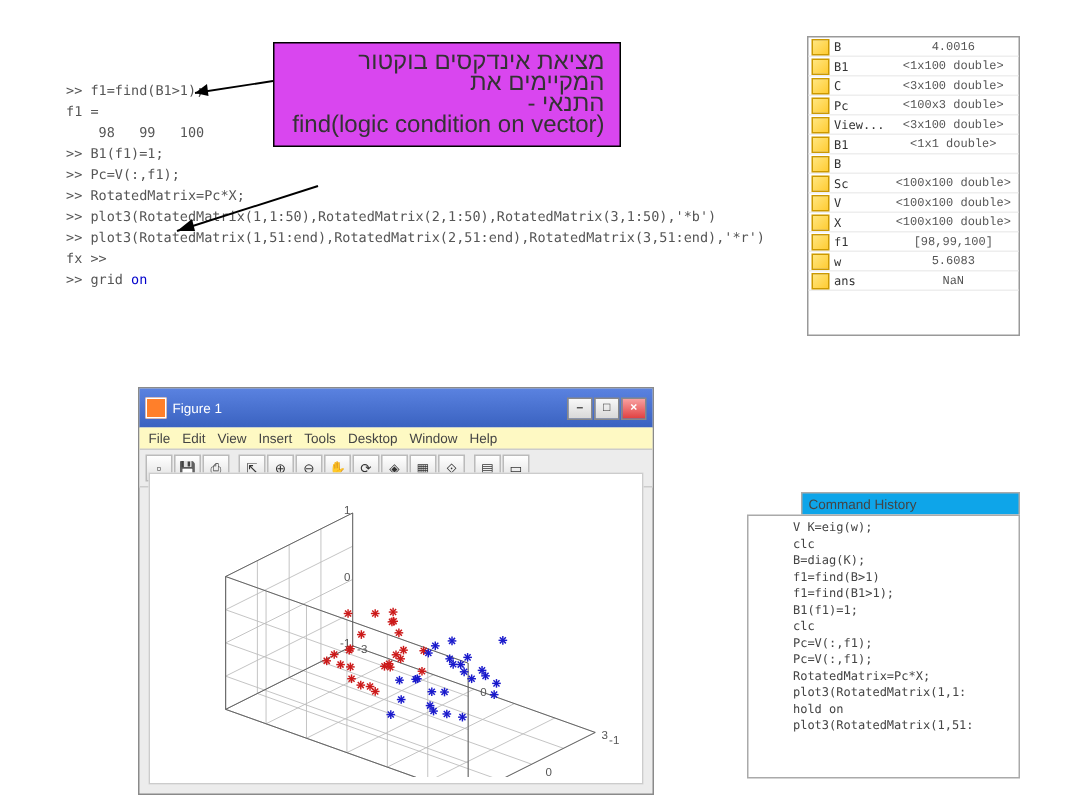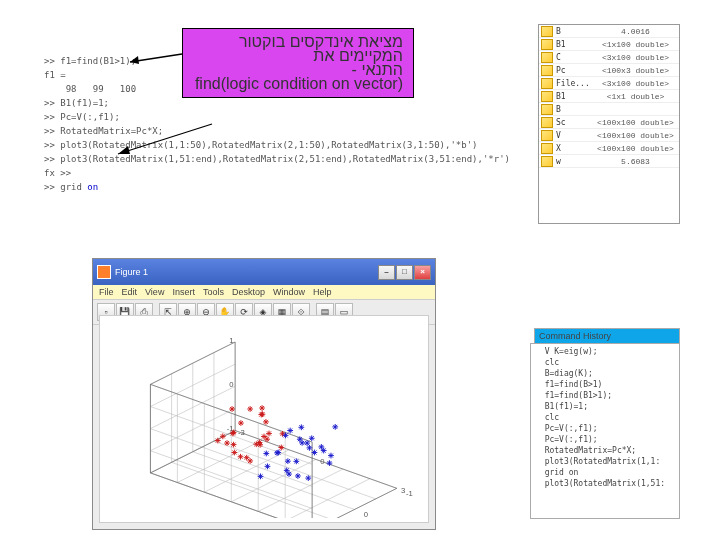--- a/index.html
+++ b/index.html
@@ -8,21 +8,21 @@
 .cw-line{font-family:Consolas,monospace;font-size:9px;color:#555;line-height:14px;white-space:pre}
 .cw-ans{color:#555}
 .kw{color:#0000cc}
 .annot{position:absolute;border:1.5px solid #000;background:#d946ef;padding:6px 10px;text-align:right;line-height:14px;font-size:16px}
 .workspace{position:absolute;top:24px;right:40px;width:140px;height:198px;border:1px solid #999;background:#fff;font-size:8px}
 .ws-row{display:flex;height:12px;border-bottom:1px solid #eee;align-items:center}
 .ws-cube{width:10px;height:9px;margin:0 3px 0 2px;background:linear-gradient(135deg,#ffe680,#ffcc33);border:0.5px solid #cc9900;flex-shrink:0}
 .ws-name{width:36px;color:#333;font-family:Consolas,monospace;font-size:8px}
 .ws-val{flex:1;color:#555;font-family:Liberation Mono, monospace;font-size:8px;text-align:center}
 .histlabel{position:absolute;right:40px;top:328px;width:140px;height:14px;background:#0ea5e9;border:1px solid #aaa;font-size:9px;color:#444;padding-left:4px;line-height:14px}
-.histwin{position:absolute;right:40px;top:343px;width:140px;height:170px;border:1px solid #aaa;background:#fff;font-family:Consolas,monospace;font-size:8px;color:#444;overflow:hidden;padding:2px 4px}
+.histwin{position:absolute;right:40px;top:343px;width:140px;height:170px;border:1px solid #aaa;background:#fff;font-family:Consolas,monospace;font-size:8px;color:#444;overflow:hidden;padding:2px 20px}
 .hist-line{line-height:11px;white-space:pre}
 .figwin{position:absolute;left:92px;top:258px;width:342px;height:270px;border:1px solid #8a8a8a;background:#ececec;font-size:9px}
 .fig-title{height:18px;background:linear-gradient(#5a82e0,#3a62c0);display:flex;align-items:center;color:#fff;padding:4px 4px}
 .fig-title-ico{width:12px;height:12px;background:#ff7f2a;border:1px solid #fff;margin-right:4px}
 .ctrl-btns{margin-left:auto;display:flex;gap:1px}
 .ctrl-b{width:15px;height:13px;background:linear-gradient(#f8f8f8,#d8d8d8);border:1px solid #888;color:#333;font-weight:bold;text-align:center;line-height:11px;font-size:8px}
 .ctrl-b.close{background:linear-gradient(#f8a0a0,#e04040);color:#fff}
 .fig-menu{height:14px;background:#fef9c3;display:flex;gap:8px;padding:0 6px;font-size:9px;color:#444;align-items:center;border-bottom:1px solid #ccc}
 .fig-tb{height:20px;background:#ececec;display:flex;gap:1px;padding:2px 4px;border-bottom:1px solid #ccc;align-items:center}
 .tbtn{width:16px;height:16px;border:1px solid #bbb;background:linear-gradient(#fff,#e0e0e0);display:flex;align-items:center;justify-content:center}
@@ -82,21 +82,21 @@
         <div class="ws-name">C</div>
         <div class="ws-val">&lt;3x100 double&gt;</div>
       </div>
       <div class="ws-row">
         <div class="ws-cube"></div>
         <div class="ws-name">Pc</div>
         <div class="ws-val">&lt;100x3 double&gt;</div>
       </div>
       <div class="ws-row">
         <div class="ws-cube"></div>
-        <div class="ws-name">File...</div>
+        <div class="ws-name">View...</div>
         <div class="ws-val">&lt;3x100 double&gt;</div>
       </div>
       <div class="ws-row">
         <div class="ws-cube"></div>
         <div class="ws-name">B1</div>
         <div class="ws-val">&lt;1x1 double&gt;</div>
       </div>
       <div class="ws-row">
         <div class="ws-cube"></div>
         <div class="ws-name">B</div>
@@ -112,39 +112,49 @@
         <div class="ws-name">V</div>
         <div class="ws-val">&lt;100x100 double&gt;</div>
       </div>
       <div class="ws-row">
         <div class="ws-cube"></div>
         <div class="ws-name">X</div>
         <div class="ws-val">&lt;100x100 double&gt;</div>
       </div>
       <div class="ws-row">
         <div class="ws-cube"></div>
+        <div class="ws-name">f1</div>
+        <div class="ws-val">[98,99,100]</div>
+      </div>
+      <div class="ws-row">
+        <div class="ws-cube"></div>
         <div class="ws-name">w</div>
         <div class="ws-val">5.6083</div>
+      </div>
+      <div class="ws-row">
+        <div class="ws-cube"></div>
+        <div class="ws-name">ans</div>
+        <div class="ws-val">NaN</div>
       </div>
     </div>
 
 <div class="histlabel">Command History</div>
 <div class="histwin" id="hist">
       <div class="hist-line">  V K=eig(w);</div>
       <div class="hist-line">  clc</div>
       <div class="hist-line">  B=diag(K);</div>
       <div class="hist-line">  f1=find(B&gt;1)</div>
       <div class="hist-line">  f1=find(B1&gt;1);</div>
       <div class="hist-line">  B1(f1)=1;</div>
       <div class="hist-line">  clc</div>
       <div class="hist-line">  Pc=V(:,f1);</div>
       <div class="hist-line">  Pc=V(:,f1);</div>
       <div class="hist-line">  RotatedMatrix=Pc*X;</div>
       <div class="hist-line">  plot3(RotatedMatrix(1,1:</div>
-      <div class="hist-line">  grid on</div>
+      <div class="hist-line">  hold on</div>
       <div class="hist-line">  plot3(RotatedMatrix(1,51:</div>
     </div>
 
 <div class="figwin">
   <div class="fig-title">
     <div class="fig-title-ico"></div>
     <span>Figure 1</span>
     <div class="ctrl-btns">
       <div class="ctrl-b">–</div>
       <div class="ctrl-b">□</div>

